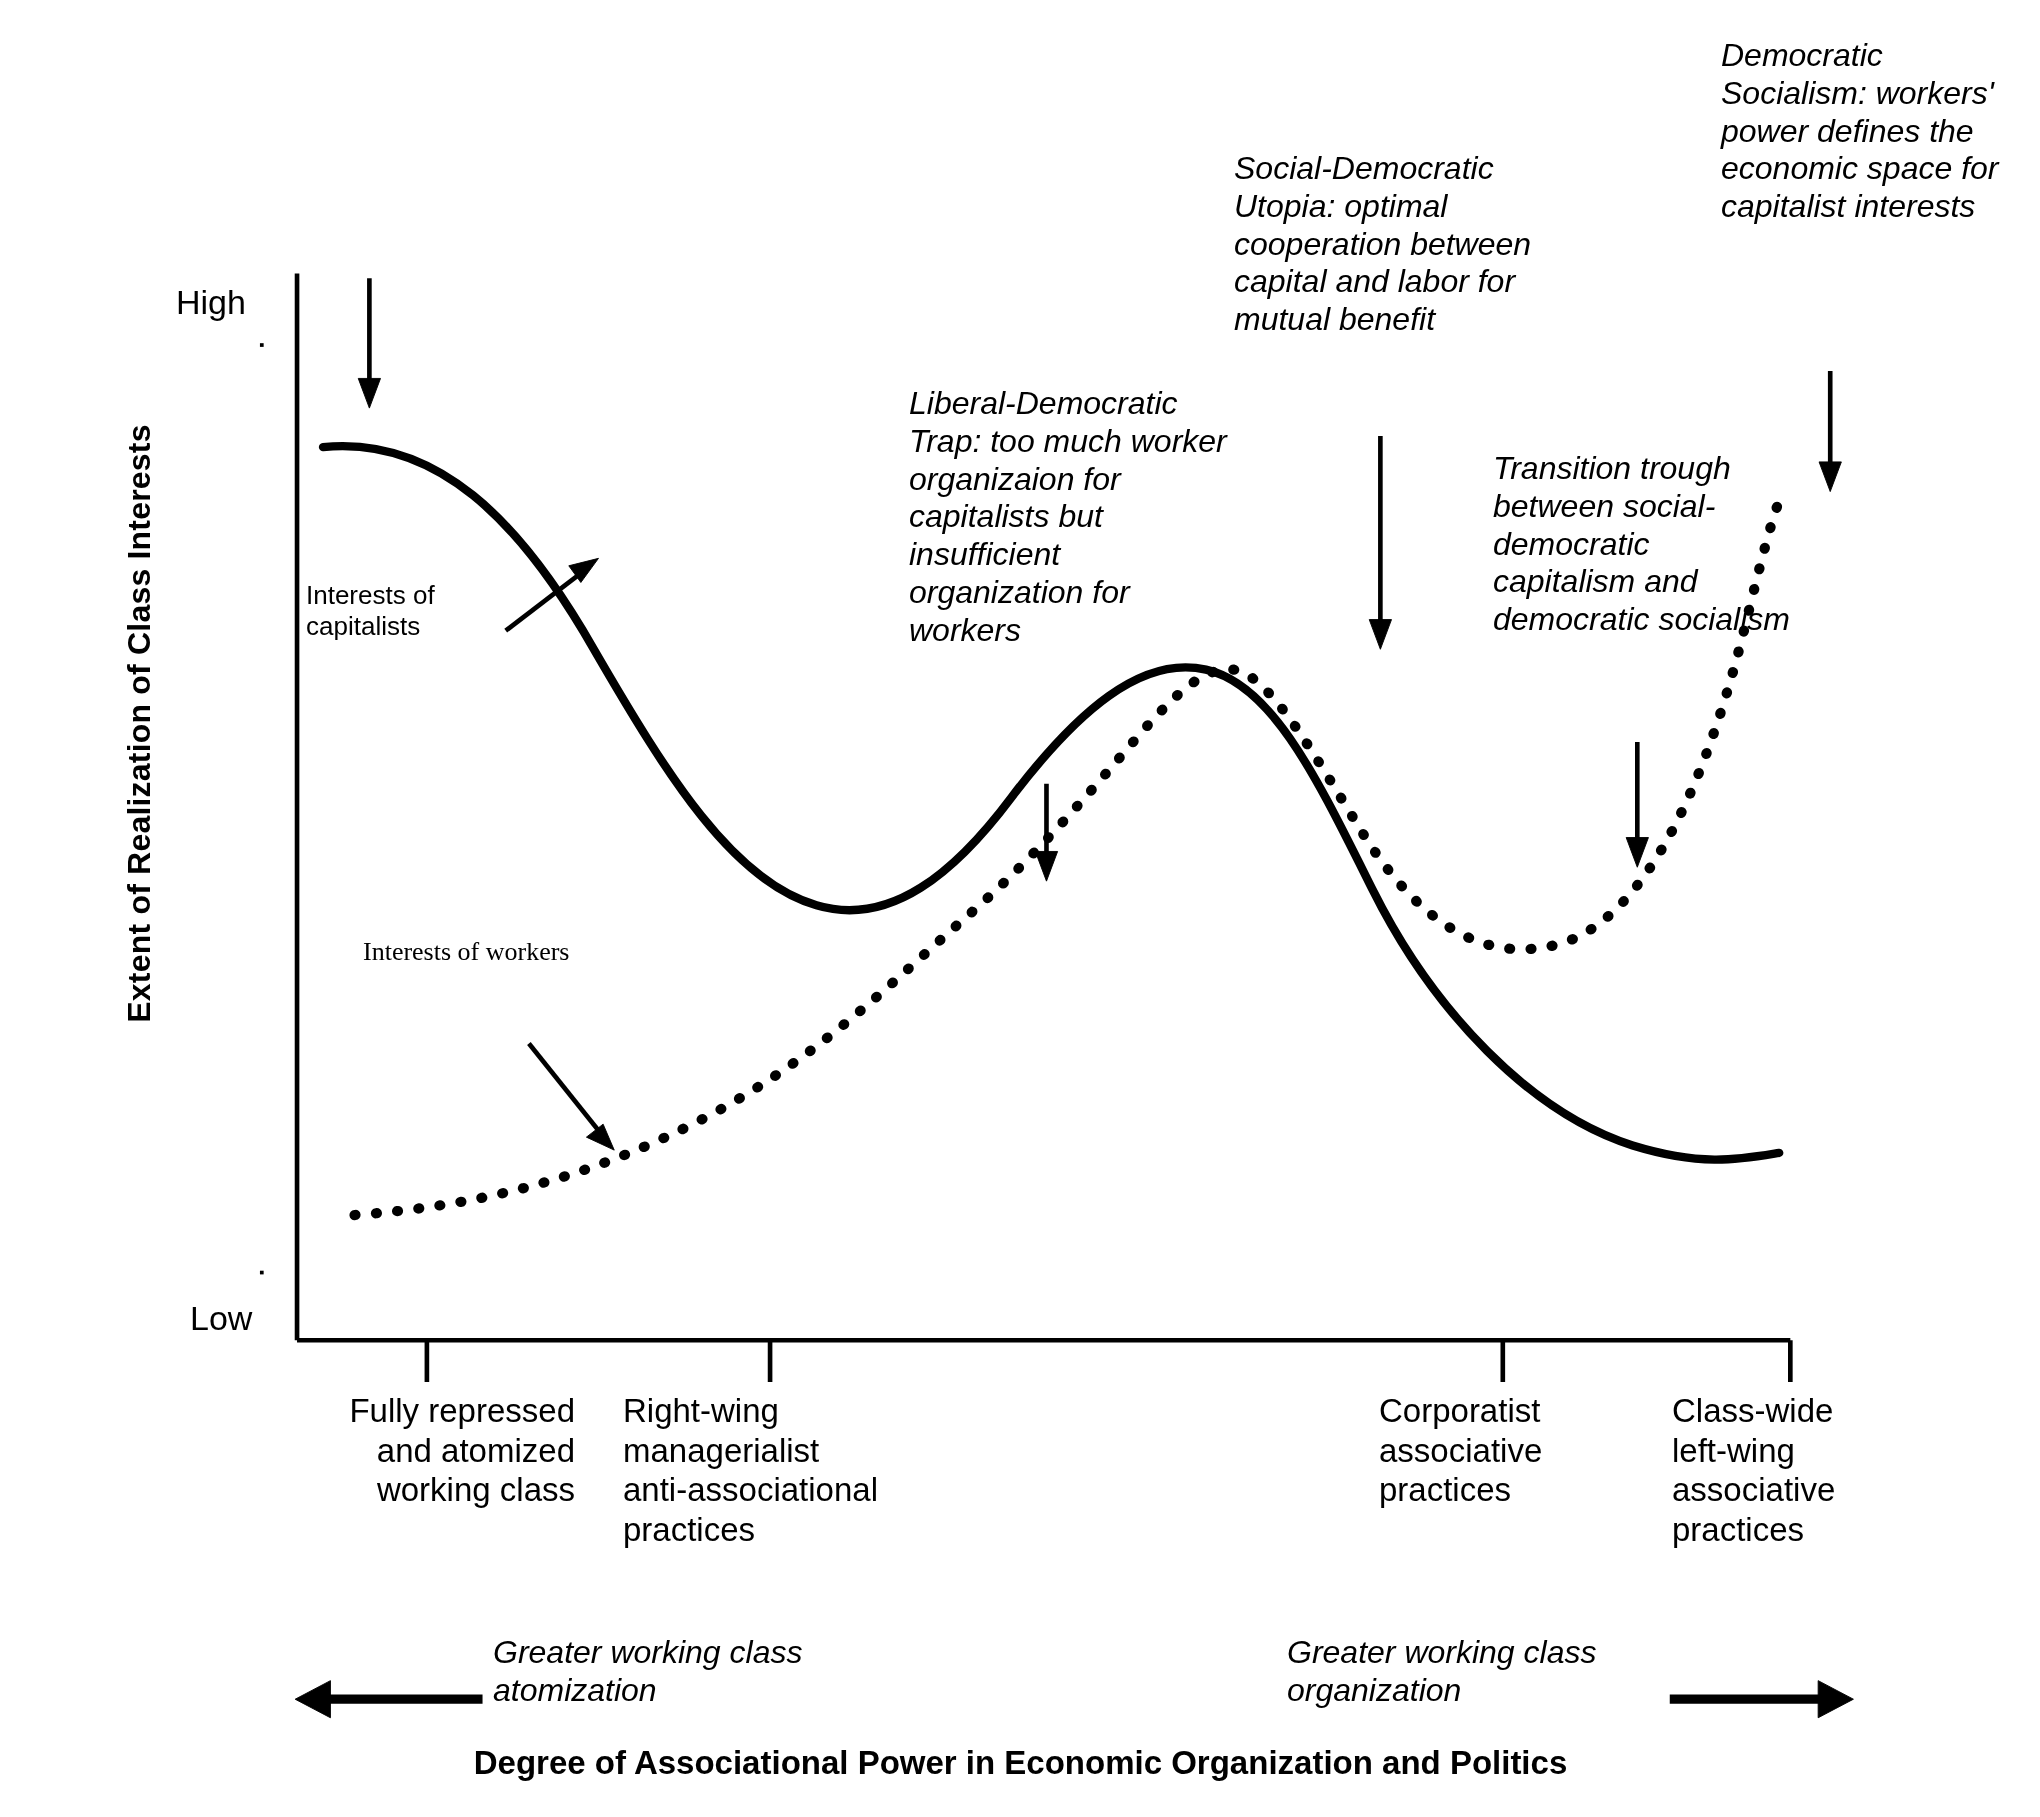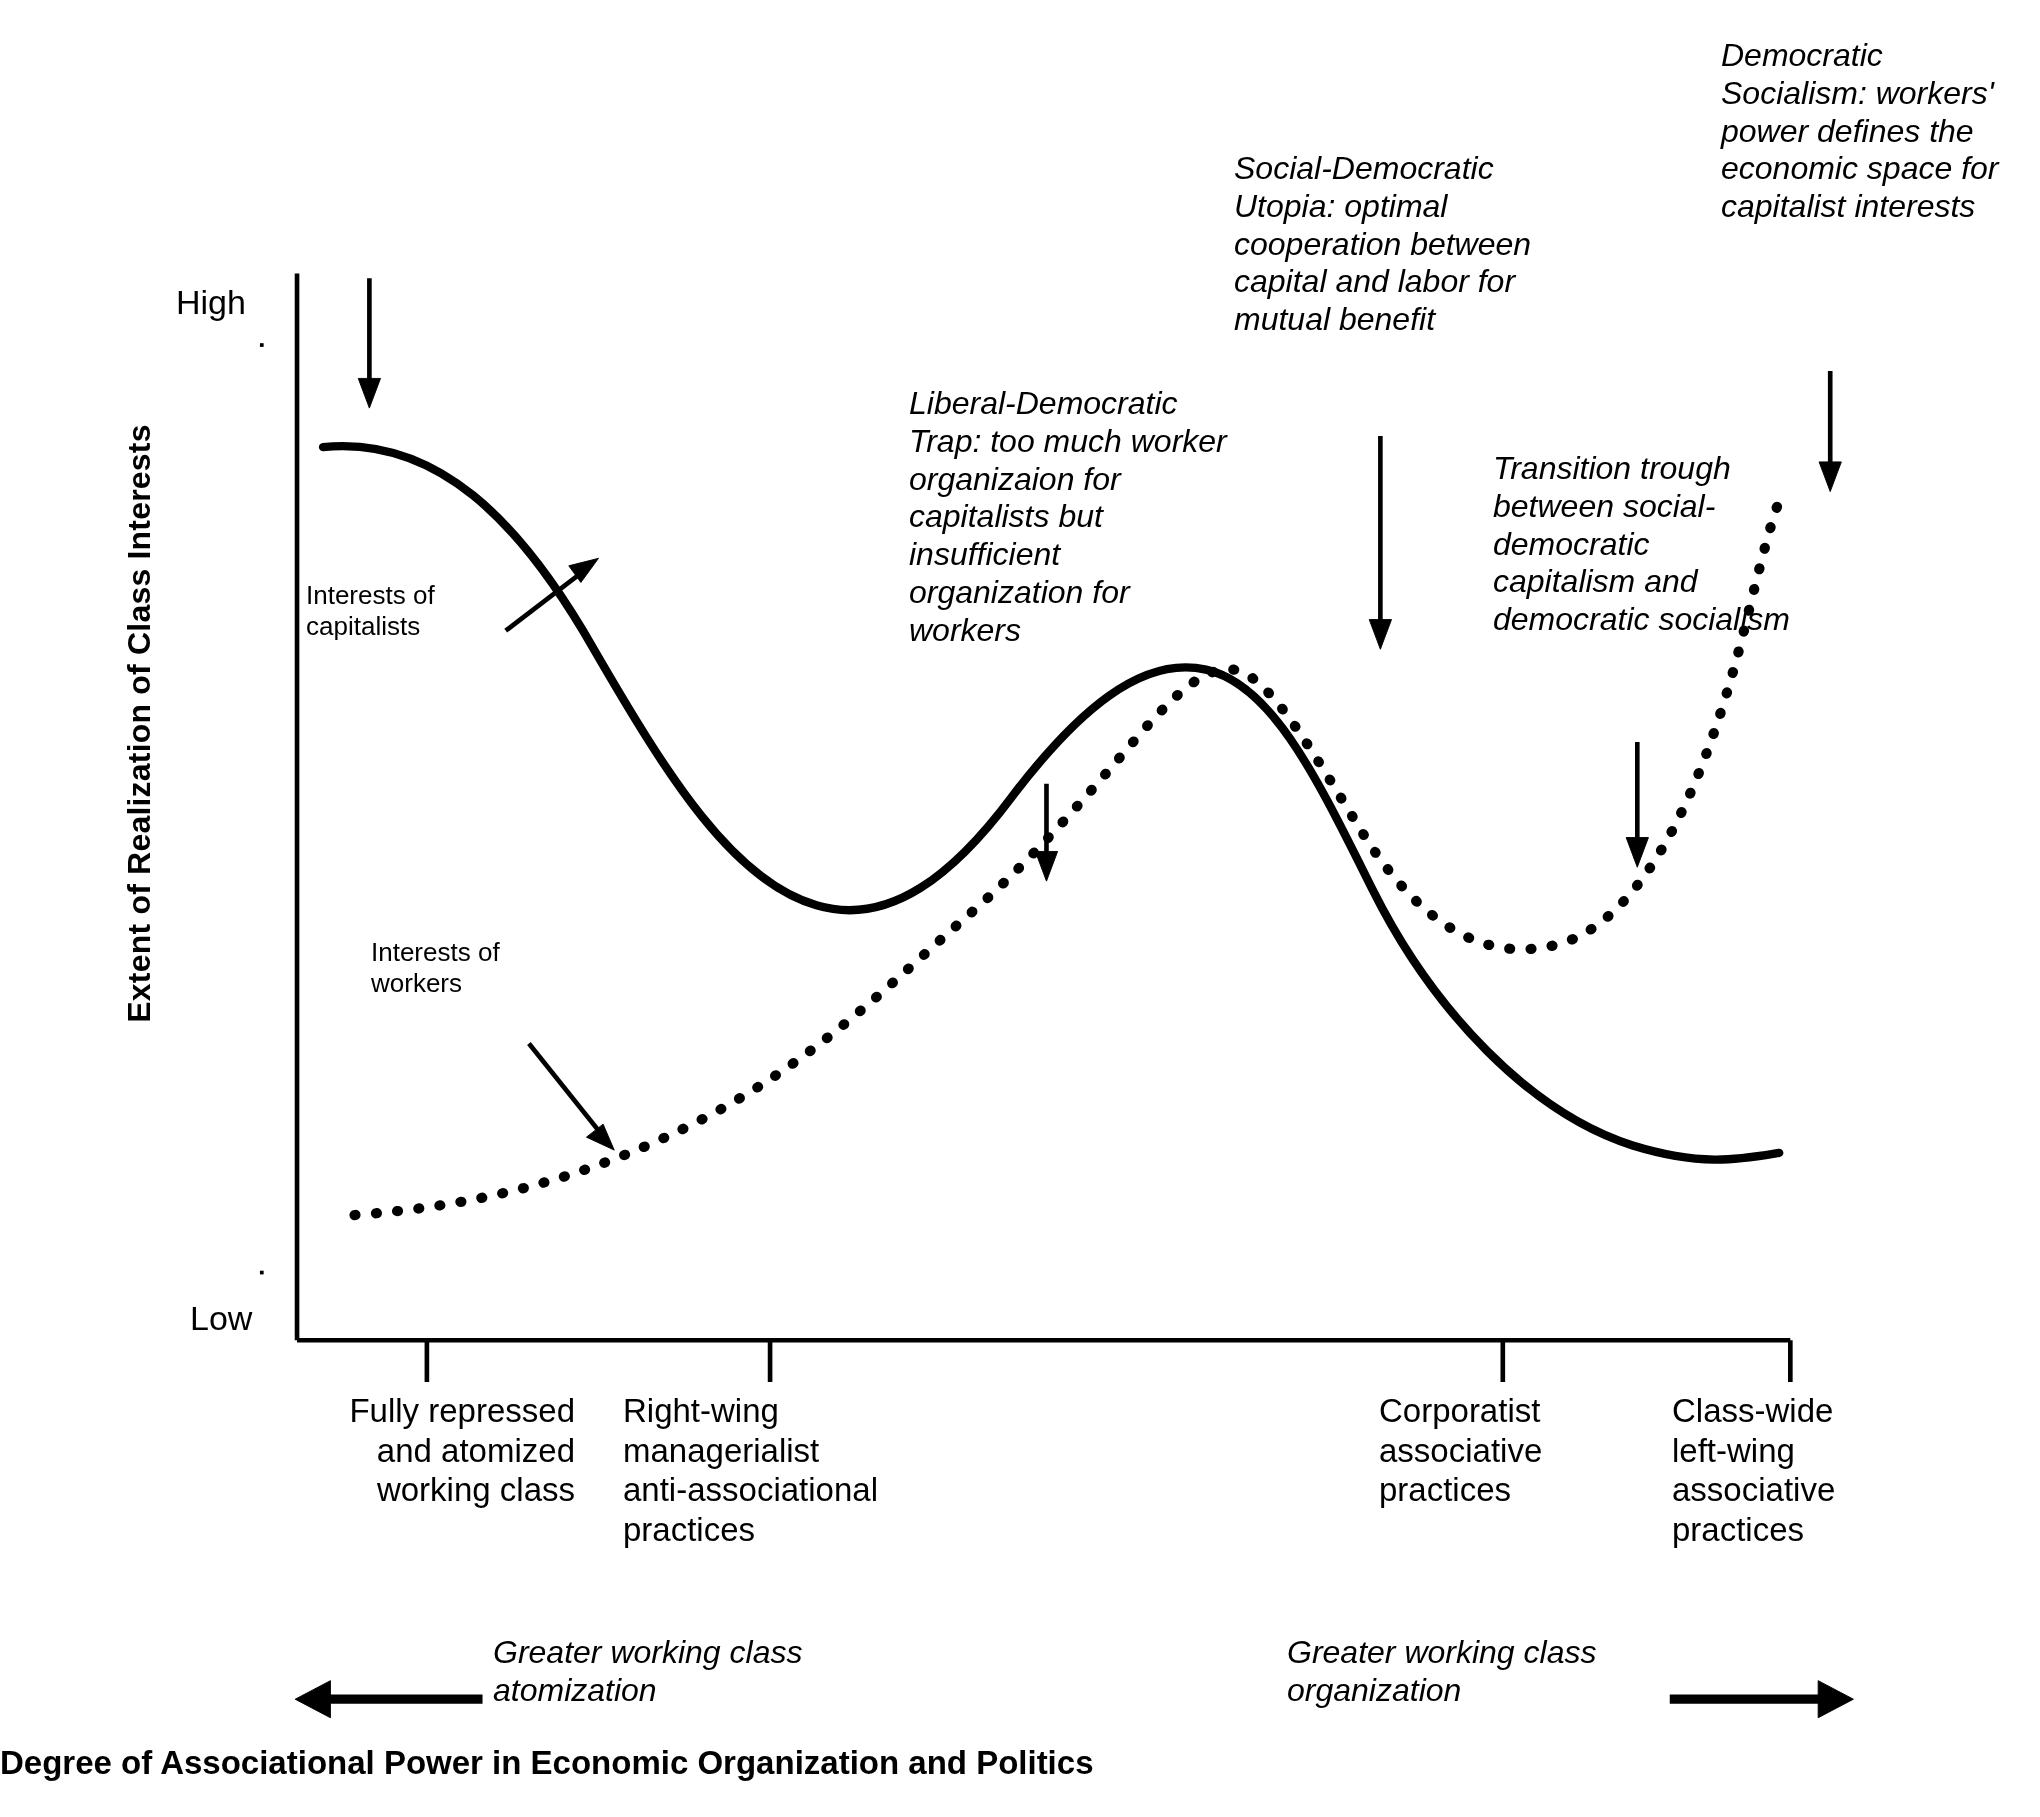--- a/index.html
+++ b/index.html
@@ -53,20 +53,21 @@
     line-height: 1.2;
   }
   .dirlabel {
     font-size: 32px;
     font-style: italic;
     line-height: 1.2;
   }
   #xtitle {
     font-size: 33px;
     font-weight: bold;
+    text-align: center;
     width: 2041px;
     left: 0;
     top: 1744px;
   }
   svg { display: block; }
   #chart-svg {
     left: 0; top: 0;
   }
 </style>
 </head>
@@ -166,21 +167,21 @@
   <div class="abs annot" style="left:881px; top:385px; width:325px;margin-left:28px;">Liberal-Democratic Trap: too much worker organizaion for capitalists but insufficient organization for workers</div>
 
   <div class="abs annot" style="left:1234px; top:150px; width:315px;">Social-Democratic Utopia: optimal cooperation between capital and labor for mutual benefit</div>
 
   <div class="abs annot" style="left:1493px; top:450px; width:297px;">Transition trough between social-democratic capitalism and democratic socialism</div>
 
   <div class="abs annot" style="left:1721px; top:37px; width:283px;">Democratic Socialism: workers' power defines the economic space for capitalist interests</div>
 
   <div class="abs plain" style="left:306px; top:580px; width:241px;">Interests of capitalists</div>
 
-  <div class="abs plain" style="left:371px; top:937px; width:213px;">Interests of workers</div>
+  <div class="abs plain" style="left:363px; top:937px; width:213px;font-family:Liberation Serif, serif;">Interests of workers</div>
 
   <div class="abs xcat" style="left:297px; top:1391px; width:278px;text-align:right;">
     <div>Fully repressed</div>
     <div>and atomized</div>
     <div>working class</div>
   </div>
 
   <div class="abs xcat" style="left:623px; top:1391px; width:306px;">
     <div>Right-wing</div>
     <div>managerialist</div>

